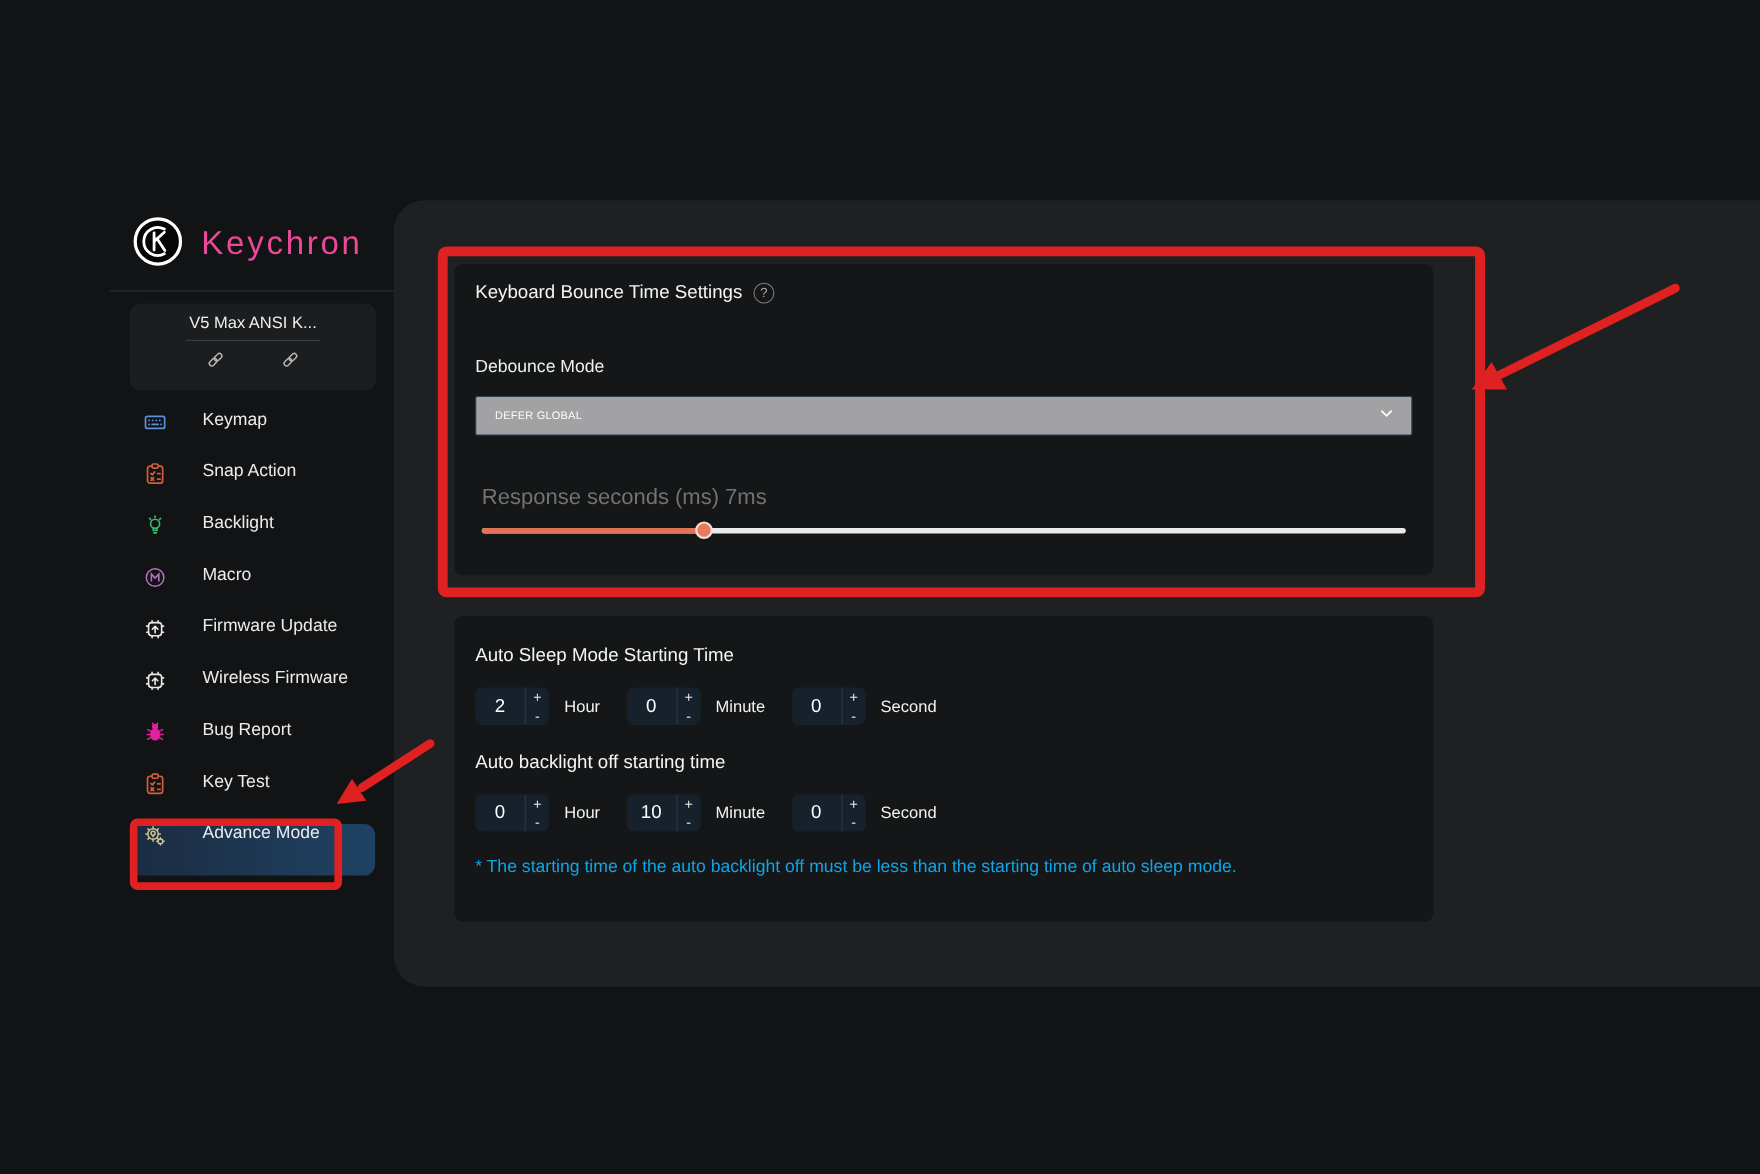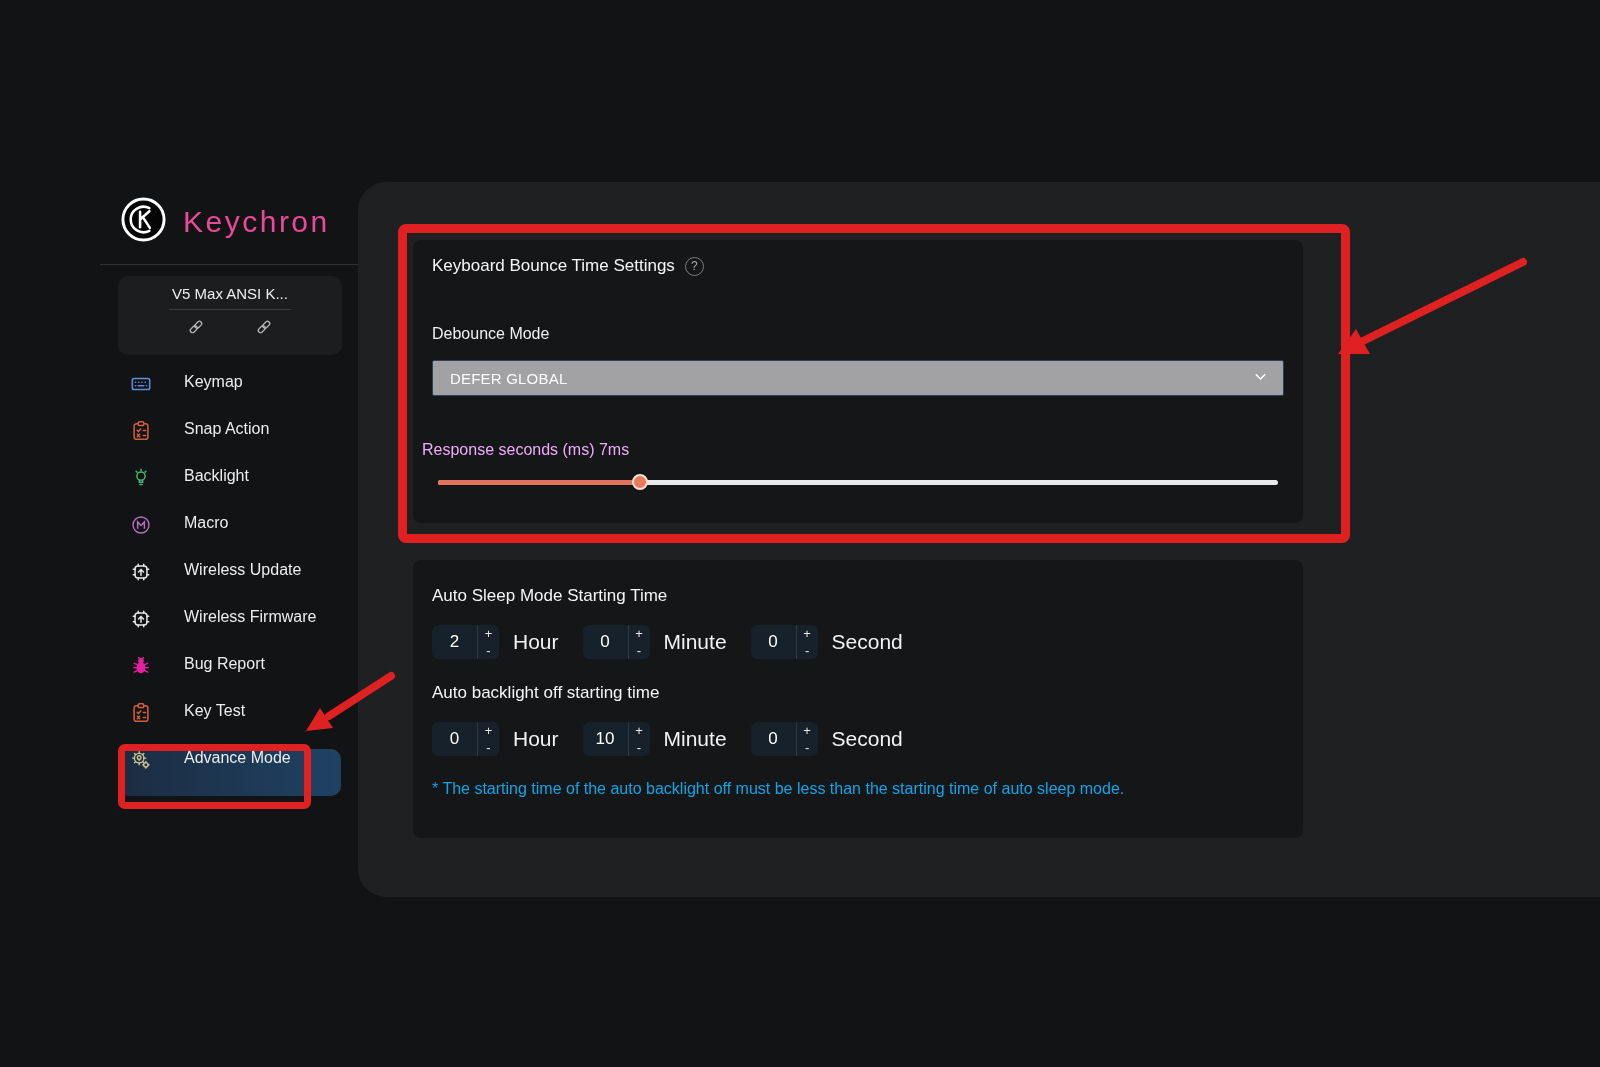--- a/index.html
+++ b/index.html
@@ -52,42 +52,42 @@
               font-size:17px; font-weight:500; color:#f5f5f5;text-align:right; }
   .help-badge { width:19px; height:19px; border-radius:50%; border:1.5px solid #7c7c7c;
                 color:#a9a9a9; font-size:12px; display:flex; align-items:center; justify-content:center; cursor:pointer; }
   .debounce-label { position:absolute; left:19px; top:85px; font-size:16px; color:#f0f0f0; }
   .select {
     position:absolute; left:19px; top:120px; width:852px; height:36px;
     background:#a2a2a4; border:1px solid #2c4157; border-radius:2px;
     display:flex; align-items:center; justify-content:space-between;
     padding:0 14px 0 17px; cursor:pointer;
   }
-  .select-value { font-size:15px; color:#fdfdfd; letter-spacing:.2px; }
-  .resp-label { position:absolute; left:9px; top:201px; font-size:16px; color:#f0abfc; }
+  .select-value { font-size:10px; color:#fdfdfd; letter-spacing:.2px; }
+  .resp-label { position:absolute; left:25px; top:201px; font-size:20px; color:#737373; }
   .slider { position:absolute; left:25px; top:234px; width:840px; height:16px; cursor:pointer; }
   .slider-track { position:absolute; top:6px; left:0; right:0; height:5px; border-radius:3px; background:#eaeaea; }
   .slider-fill { position:absolute; top:6px; left:0; height:5px; border-radius:3px; background:#e2725a; }
   .slider-handle {
     position:absolute; top:0; width:16px; height:16px; border-radius:50%;
     background:#e8795c; border:2px solid #f3ded6; cursor:grab;
   }
 
   .c2-title { position:absolute; left:19px; font-size:17px; font-weight:500; color:#f5f5f5; }
   .stepper-row { position:absolute; left:19px; display:flex; align-items:center; gap:24px; }
   .stepper-group { display:flex; align-items:center; gap:14px; }
   .stepper-box {
     display:flex; width:67px; height:34px; background:#16212c; border-radius:6px; overflow:hidden;
   }
   .stepper-value { width:45px; display:flex; align-items:center; justify-content:center;
                    font-size:17px; color:#fff; }
   .stepper-btns { width:22px; display:flex; flex-direction:column; border-left:1px solid #2c3945; }
   .sbtn { flex:1; background:transparent; border:none; color:#e8e8e8; font-size:13px; line-height:1;
           cursor:pointer; padding:0; font-family:inherit; }
-  .stepper-label { font-size:21px; color:#f2f2f2; }
+  .stepper-label { font-size:15px; color:#f2f2f2; }
   .note { position:absolute; left:19px; top:220px; font-size:16px; color:#0ea5e9; }
 
   
   .anno-rect { position:absolute; border:9px solid #e02121; border-radius:8px; pointer-events:none; z-index:50; }
   .anno-rect-1 { left:398px; top:224px; width:952px; height:319px; }
   .anno-rect-2 { left:118px; top:744px; width:193px; height:65px; border-width:7px; border-radius:7px; }
   .anno-arrows { position:absolute; left:0; top:0; width:1600px; height:1067px; pointer-events:none; z-index:51; }
 </style>
 </head>
 <body>
@@ -168,21 +168,21 @@
       <span>Macro</span>
     </div>
     <div class="menu-item">
       <span class="icon ic-white">
         <svg viewBox="0 0 24 24" width="22" height="22" fill="none" stroke="currentColor" stroke-width="1.6" stroke-linecap="round">
           <rect x="5.5" y="5.5" width="13" height="13" rx="3.2"></rect>
           <path d="M12 15.6V9.4 M9.3 11.9 12 9.2l2.7 2.7"></path>
           <path d="M9 5.5V3.6 M15 5.5V3.6 M9 20.4v-1.9 M15 20.4v-1.9 M5.5 9H3.6 M5.5 15H3.6 M20.4 9h-1.9 M20.4 15h-1.9"></path>
         </svg>
       </span>
-      <span>Wireless Update</span>
+      <span>Firmware Update</span>
     </div>
     <div class="menu-item">
       <span class="icon ic-white">
         <svg viewBox="0 0 24 24" width="22" height="22" fill="none" stroke="currentColor" stroke-width="1.6" stroke-linecap="round">
           <rect x="5.5" y="5.5" width="13" height="13" rx="3.2"></rect>
           <path d="M12 15.6V9.4 M9.3 11.9 12 9.2l2.7 2.7"></path>
           <path d="M9 5.5V3.6 M15 5.5V3.6 M9 20.4v-1.9 M15 20.4v-1.9 M5.5 9H3.6 M5.5 15H3.6 M20.4 9h-1.9 M20.4 15h-1.9"></path>
         </svg>
       </span>
       <span>Wireless Firmware</span>

